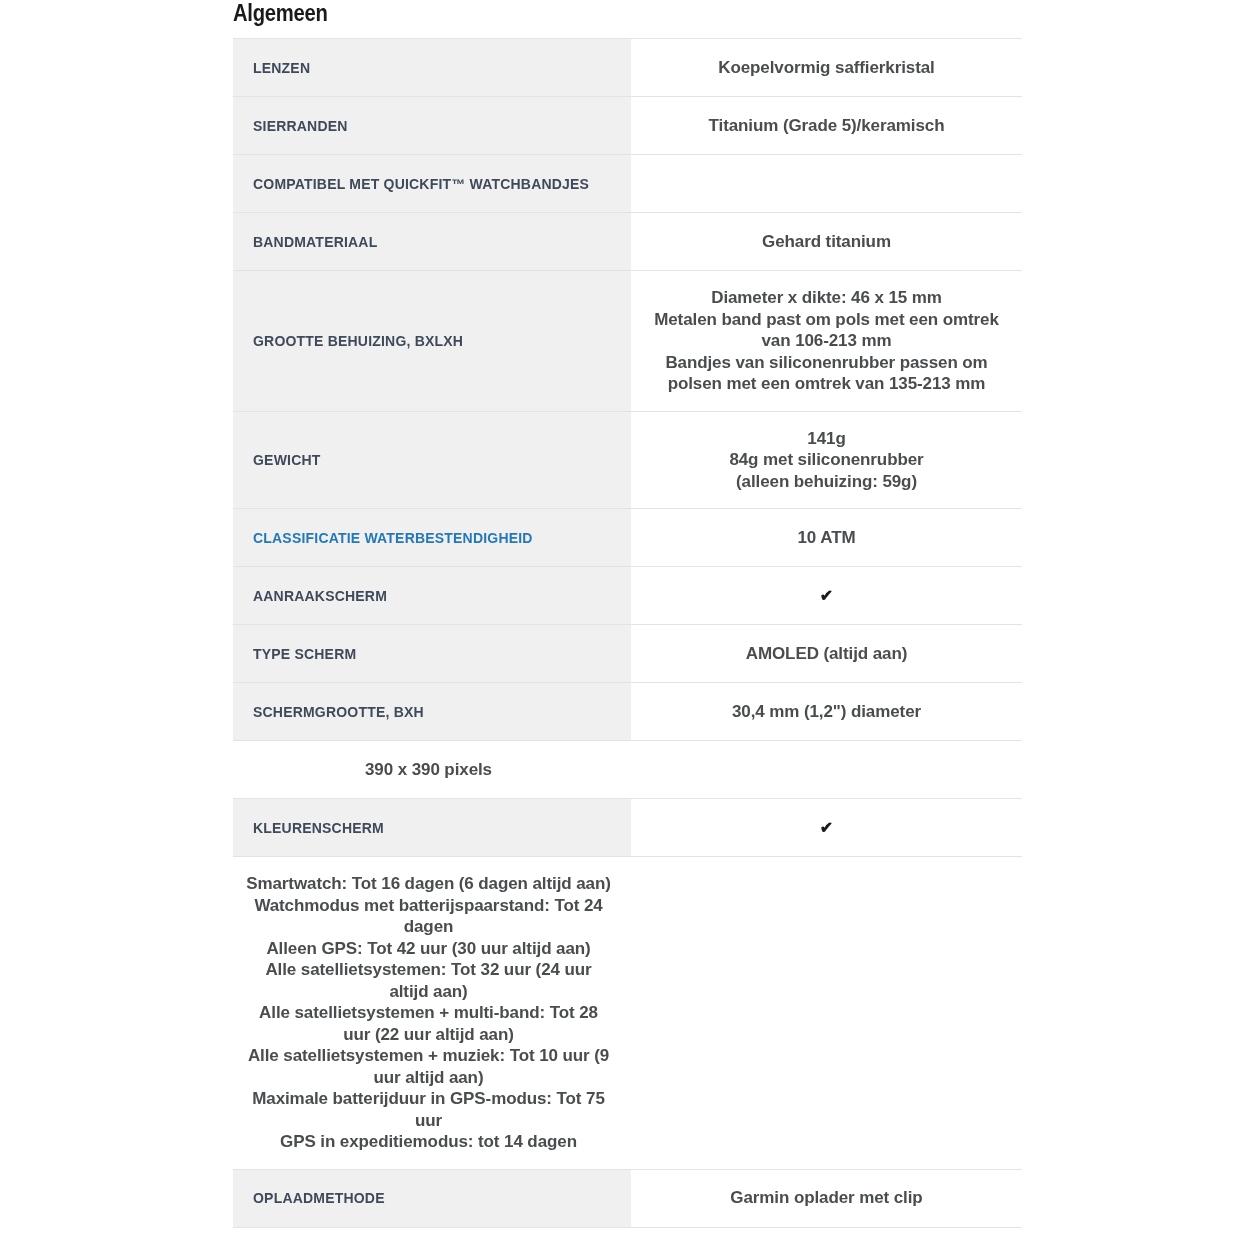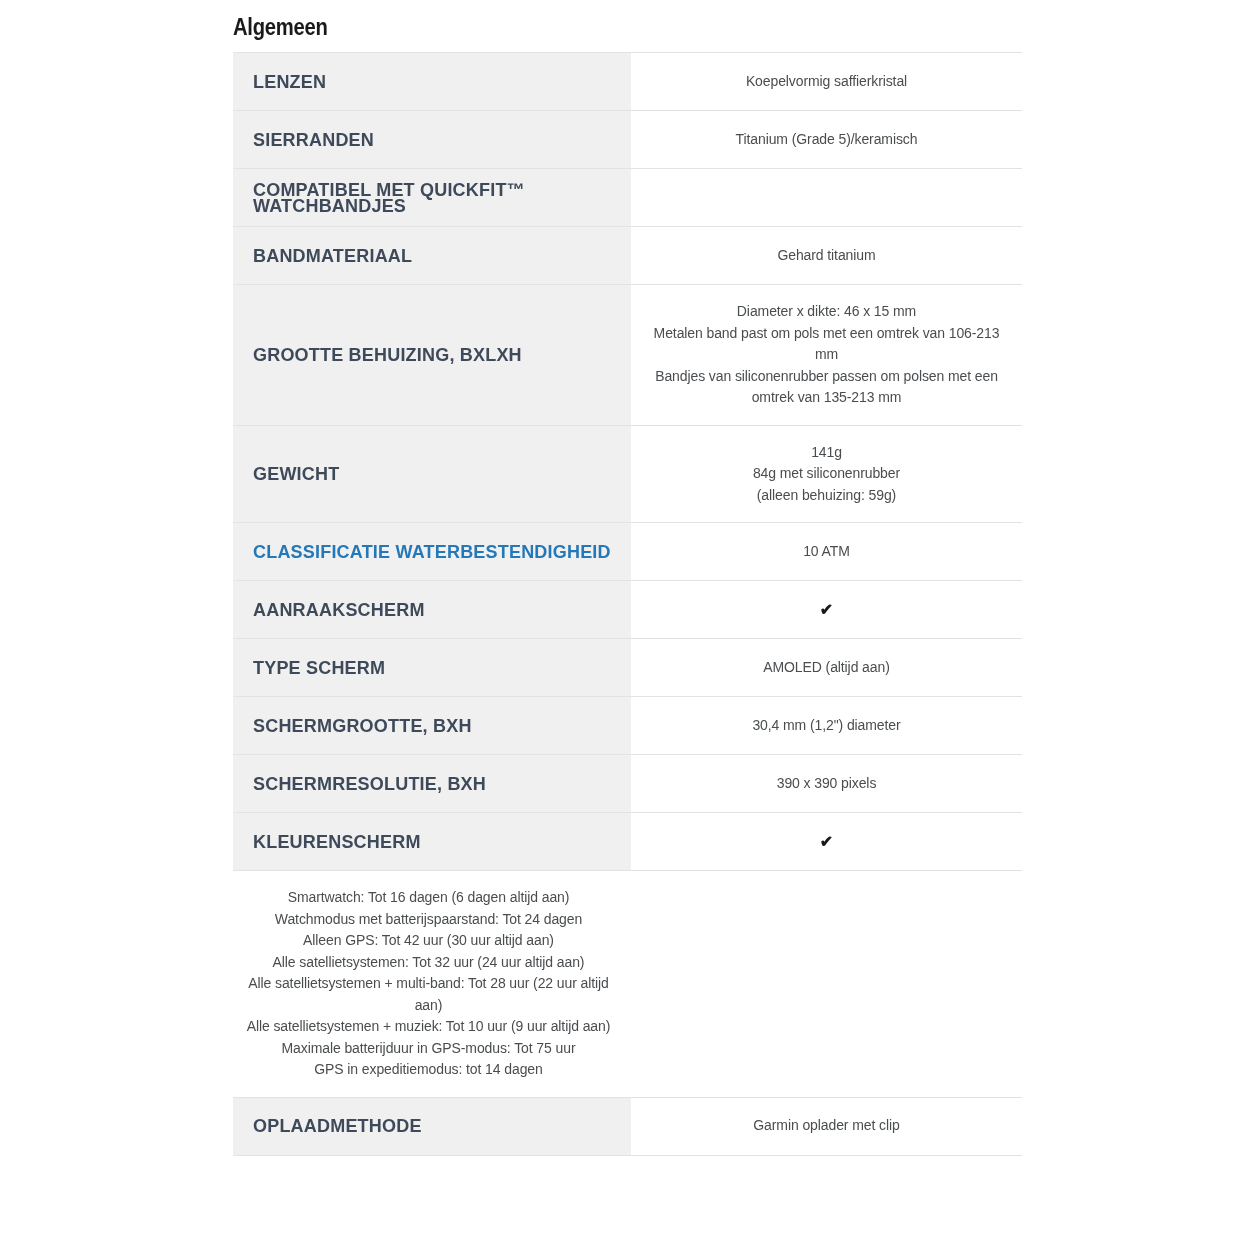--- a/index.html
+++ b/index.html
@@ -11,21 +11,21 @@
     --c-border:#e3e3e3;
   }
   *{margin:0;padding:0;box-sizing:border-box;}
   html,body{width:1250px;background:#ffffff;}
   body{
     font-family:"Liberation Sans", sans-serif;
     height:1250px;
     overflow:hidden;
     -webkit-font-smoothing:antialiased;
   }
-  .page{padding-left:233px;padding-top:14px;width:1022px;}
+  .page{padding-left:233px;padding-top:0;width:1022px;}
   .title{
     color:var(--c-title);
     font-size:23px;
     font-weight:700;
     line-height:26px;
     margin-bottom:12px;
     white-space:nowrap;
   }
   .title-inner{display:inline-block;transform:scaleX(0.88);transform-origin:left center;letter-spacing:-0.3px;}
   .spec-table{
@@ -38,21 +38,21 @@
   }
   .cell-label{
     width:398px;
     min-height:57px;
     background:var(--c-rowbg);
     display:flex;
     align-items:center;
     padding:8px 18px 8px 20px;
   }
   .cell-label span, .cell-label a{
-    font-size:18px;
+    font-size:14px;
     font-weight:700;
     letter-spacing:0.2px;
     color:var(--c-label);
     text-transform:uppercase;
     line-height:16px;
   }
   .cell-label a.label-link{
     color:var(--c-link);
     text-decoration:none;
     cursor:pointer;
@@ -61,24 +61,25 @@
     width:391px;
     min-height:57px;
     display:flex;
     flex-direction:column;
     justify-content:center;
     align-items:center;
     text-align:center;
     padding:16px 11px;
   }
   .vline{
-    font-size:14px;
+    font-size:17px;
     letter-spacing:-0.1px;
     line-height:21.5px;
     color:var(--c-value);
+    font-weight:bold;
   }
   .check{
     font-size:16px;
     font-weight:700;
     color:#1a1a1a;
     line-height:21px;
   }
 </style>
 </head>
 <body>
@@ -174,23 +175,20 @@
     <div class="row">
       <div class="cell-label">
           <span>SCHERMGROOTTE, BXH</span>
         </div>
       <div class="cell-value">
           <div class="vline">30,4 mm (1,2") diameter</div>
         </div>
     </div>
 
     <div class="row">
-      <div class="cell-label">
-          <span>SCHERMRESOLUTIE, BXH</span>
-        </div>
       <div class="cell-value">
           <div class="vline">390 x 390 pixels</div>
         </div>
     </div>
 
     <div class="row">
       <div class="cell-label">
           <span>KLEURENSCHERM</span>
         </div>
       <div class="cell-value">

